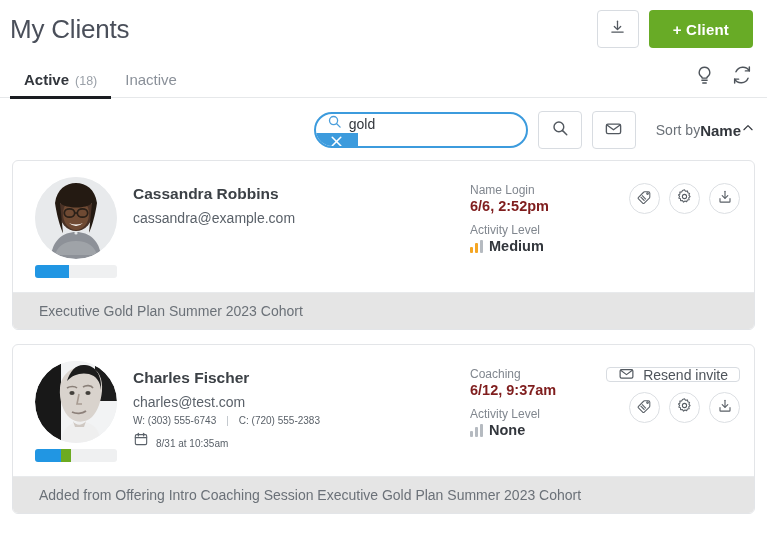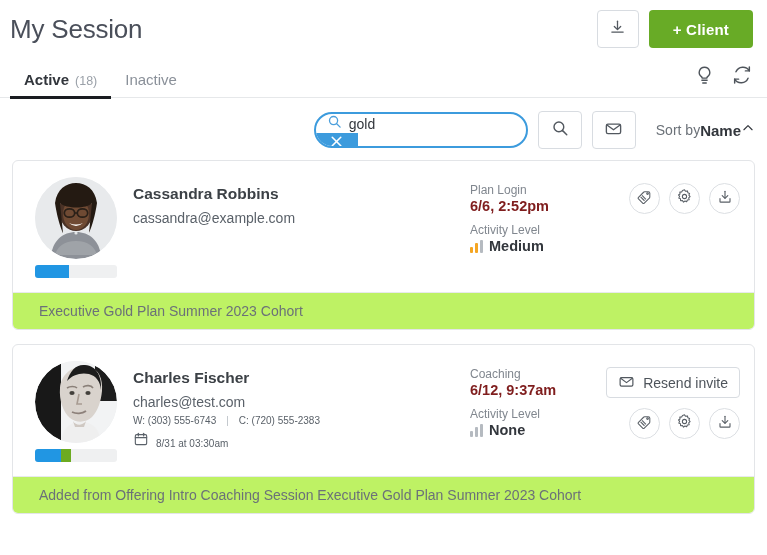--- a/index.html
+++ b/index.html
@@ -223,43 +223,43 @@
     border: 1px solid #dcdfe3;
     background: #fff;
     display: flex; align-items: center; justify-content: center;
     cursor: pointer;
   }
   .resend-btn {
     display: flex; align-items: center; gap: 8px;
     border: 1px solid #d8dce1;
     border-radius: 4px;
     background: #fff;
-    height: 31px;
+    height: 15px;
     padding: 0 11px;
     font-size: 14px;
     color: #4e545b;
     font-family: "Liberation Sans", sans-serif;
     cursor: pointer;
     white-space: nowrap;
   }
   .card-footer {
     border-top: 1px solid #e8eaec;
-    background: #bef264;
+    background: #e5e5e5;
     padding: 10px 14px 10px 26px;
     font-size: 14px;
     color: #6b7178;
   }
 </style>
 </head>
 <body>
 
 <div class="page">
 
   <div class="header">
-    <div class="page-title">My Session</div>
+    <div class="page-title">My Clients</div>
     <div class="header-actions">
       <div class="icon-btn-box">
         <span>
           <svg width="17" height="17" viewBox="0 0 24 24" fill="none" stroke="#52585f" stroke-width="1.8" stroke-linecap="round" stroke-linejoin="round">
             <path d="M12 3v11"></path>
               <path d="M7.5 10.5L12 15l4.5-4.5"></path>
               <path d="M4 18.5h16"></path>
           </svg>
         </span>
       </div>
@@ -377,21 +377,21 @@
             <span class="seg-green" style="width:0%"></span>
           </div>
         </div>
 
         <div class="info-col">
           <div class="client-name">Cassandra Robbins</div>
           <div class="client-email">cassandra@example.com</div>
         </div>
 
         <div class="meta-col">
-          <div class="meta-label">Plan Login</div>
+          <div class="meta-label">Name Login</div>
           <div class="meta-value">6/6, 2:52pm</div>
           <div class="meta-label">Activity Level</div>
           <div class="activity">
             <span class="activity-bars">
               <i style="height:6px;background:#f5a623"></i>
               <i style="height:10px;background:#f5a623"></i>
               <i style="height:13px;background:#b5bac0"></i>
             </span>
             <span class="activity-text">Medium</span>
           </div>
@@ -474,21 +474,21 @@
           </div>
           <div class="client-line">
             <span>
               <svg width="16" height="16" viewBox="0 0 24 24" fill="none" stroke="#5a6169" stroke-width="1.7" stroke-linecap="round" stroke-linejoin="round">
                 <rect x="3.5" y="5.5" width="17" height="15" rx="2"></rect>
                 <path d="M3.5 10h17"></path>
                   <path d="M8 3.5v4"></path>
                   <path d="M16 3.5v4"></path>
               </svg>
             </span>
-            <span>8/31 at 03:30am</span>
+            <span>8/31 at 10:35am</span>
           </div>
         </div>
 
         <div class="meta-col">
           <div class="meta-label">Coaching</div>
           <div class="meta-value">6/12, 9:37am</div>
           <div class="meta-label">Activity Level</div>
           <div class="activity">
             <span class="activity-bars">
               <i style="height:6px;background:#b5bac0"></i>

